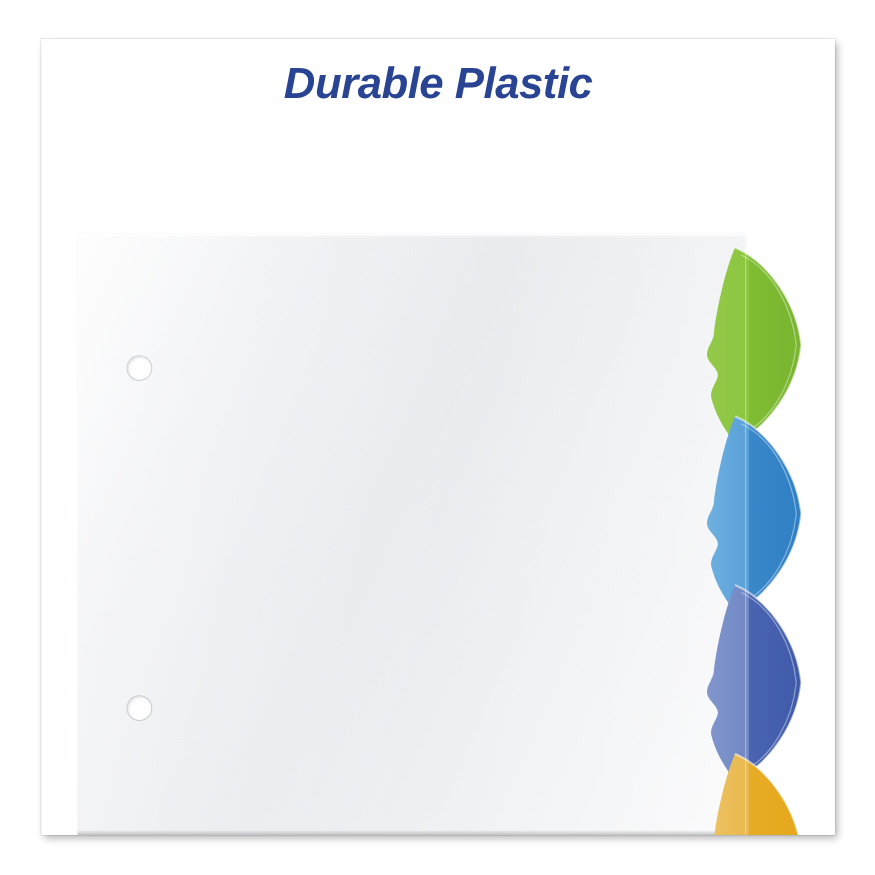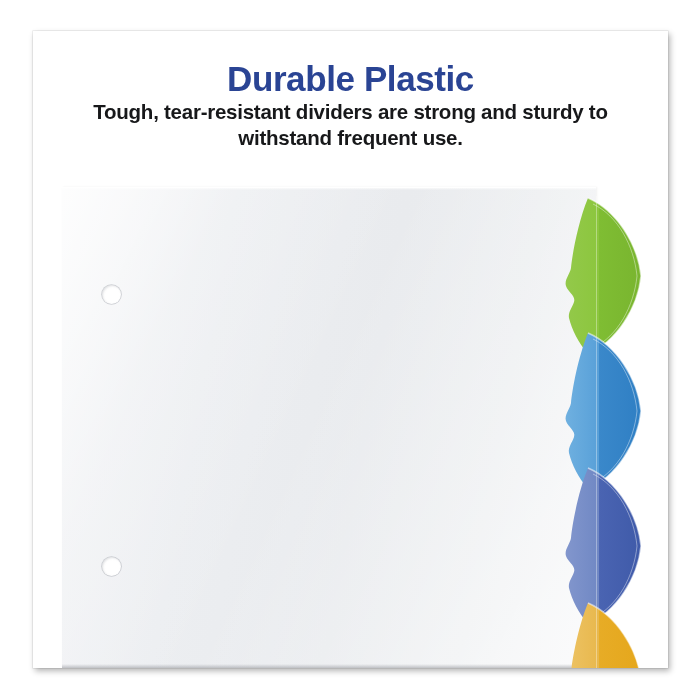--- a/index.html
+++ b/index.html
@@ -31,29 +31,30 @@
     background: #ffffff;
     box-shadow: 2px 3px 6px rgba(0,0,0,0.30),
                 0 0 0 0.6px rgba(0,0,0,0.10);
     overflow: hidden;
   }
 
   
   .headline {
     position: absolute;
     left: 0;
-    top: 30px;
+    top: 18px;
     width: 635px;
     text-align: center;
     color: #2a4494;
     font-size: 35px;
     font-weight: 700;
     letter-spacing: -0.4px;
     line-height: 1.05;
     white-space: nowrap;
+    font-style: italic;
   }
   .subhead {
     position: absolute;
     left: 30px;
     top: 68px;
     width: 575px;
     text-align: center;
     color: #17181a;
     font-size: 20.5px;
     font-weight: 700;
@@ -152,21 +153,20 @@
 </style>
 </head>
 <body>
 
 <div id="stage">
 
   <div class="product-card">
 
     <div class="headline">Durable Plastic</div>
 
-    <div class="subhead">Tough, tear-resistant dividers are strong and sturdy to withstand frequent use.</div>
 
     <div class="divider-sheet">
       <div class="sheet-topedge"></div>
       <div class="sheet-sheen"></div>
       <div class="sheet-bottomedge"></div>
 
       <div class="punch-hole h1"></div>
       <div class="punch-hole h2"></div>
     </div>
 

